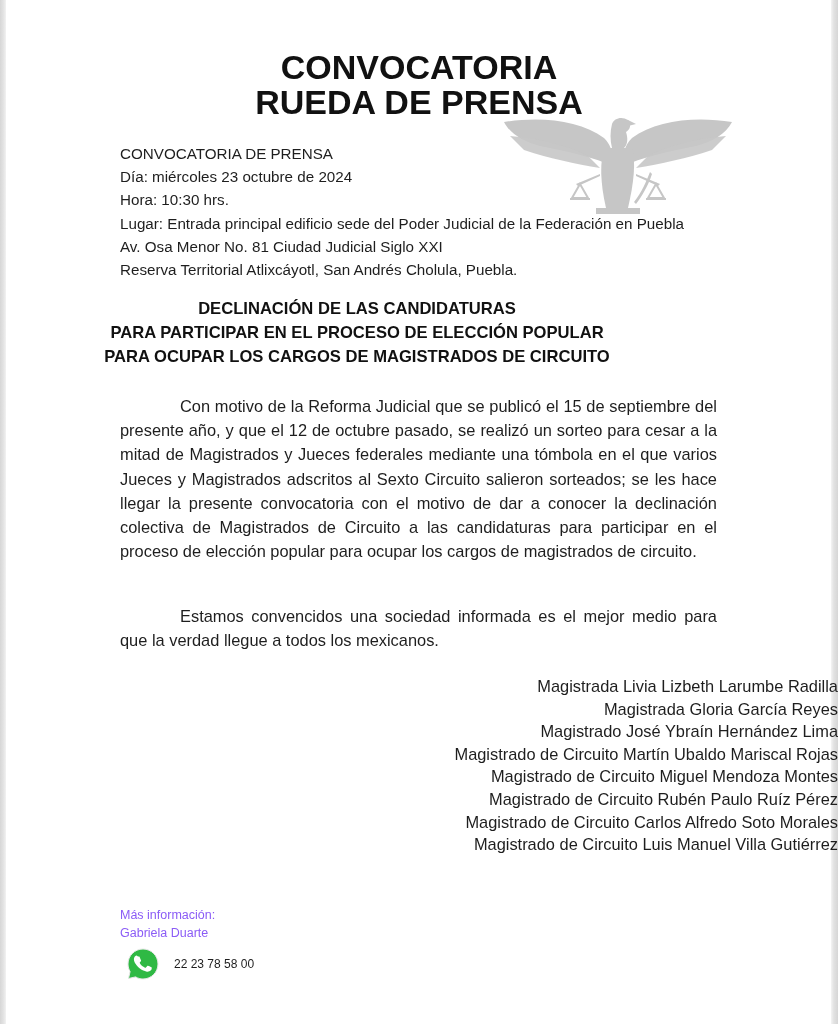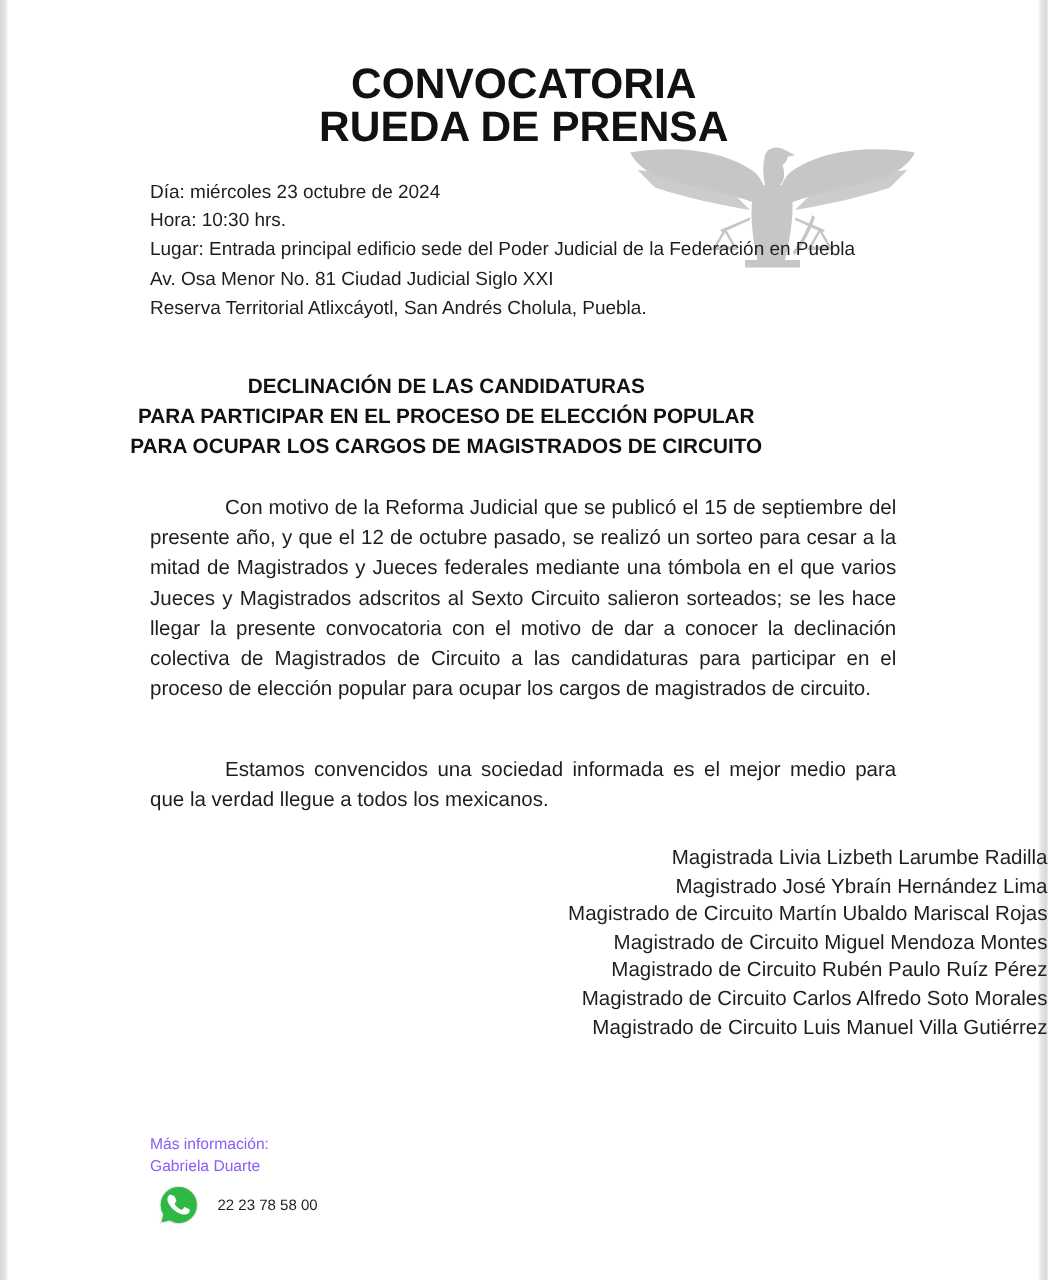--- a/index.html
+++ b/index.html
@@ -133,38 +133,40 @@
     <path d="M148,86 L156,72 L164,86 Z" fill="none" stroke="#c6c6c6" stroke-width="2"></path>
     <path d="M146,86 L166,86 L166,88 L146,88 Z"></path>
 
     <path d="M134,90 C142,80 146,70 150,60 L152,62 C148,74 142,84 136,92 Z"></path>
 
     <path d="M96,96 L140,96 L140,102 L96,102 Z"></path>
   </g>
 </svg>
 
 <div class="info">
+  <div>CONVOCATORIA DE PRENSA</div>
   <div>Día: miércoles 23 octubre de 2024</div>
   <div>Hora: 10:30 hrs.</div>
   <div>Lugar: Entrada principal edificio sede del Poder Judicial de la Federación en Puebla</div>
   <div>Av. Osa Menor No. 81 Ciudad Judicial Siglo XXI</div>
   <div>Reserva Territorial Atlixcáyotl, San Andrés Cholula, Puebla.</div>
 </div>
 
 <div class="subtitle">
   <div>DECLINACIÓN DE LAS CANDIDATURAS</div>
   <div>PARA PARTICIPAR EN EL PROCESO DE ELECCIÓN POPULAR</div>
   <div>PARA OCUPAR LOS CARGOS DE MAGISTRADOS DE CIRCUITO</div>
 </div>
 
 <div class="para p1">Con motivo de la Reforma Judicial que se publicó el 15 de septiembre del presente año, y que el 12 de octubre pasado, se realizó un sorteo para cesar a la mitad de Magistrados y Jueces federales mediante una tómbola en el que varios Jueces y Magistrados adscritos al Sexto Circuito salieron sorteados; se les hace llegar la presente convocatoria con el motivo de dar a conocer la declinación colectiva de Magistrados de Circuito a las candidaturas para participar en el proceso de elección popular para ocupar los cargos de magistrados de circuito.</div>
 <div class="para p2">Estamos convencidos una sociedad informada es el mejor medio para que la verdad llegue a todos los mexicanos.</div>
 
 <div class="signers">
   <div>Magistrada Livia Lizbeth Larumbe Radilla</div>
+  <div>Magistrada Gloria García Reyes</div>
   <div>Magistrado José Ybraín Hernández Lima</div>
   <div>Magistrado de Circuito Martín Ubaldo Mariscal Rojas</div>
   <div>Magistrado de Circuito Miguel Mendoza Montes</div>
   <div>Magistrado de Circuito Rubén Paulo Ruíz Pérez</div>
   <div>Magistrado de Circuito Carlos Alfredo Soto Morales</div>
   <div>Magistrado de Circuito Luis Manuel Villa Gutiérrez</div>
 </div>
 
 <div class="contact">
   <div>Más información:</div>

